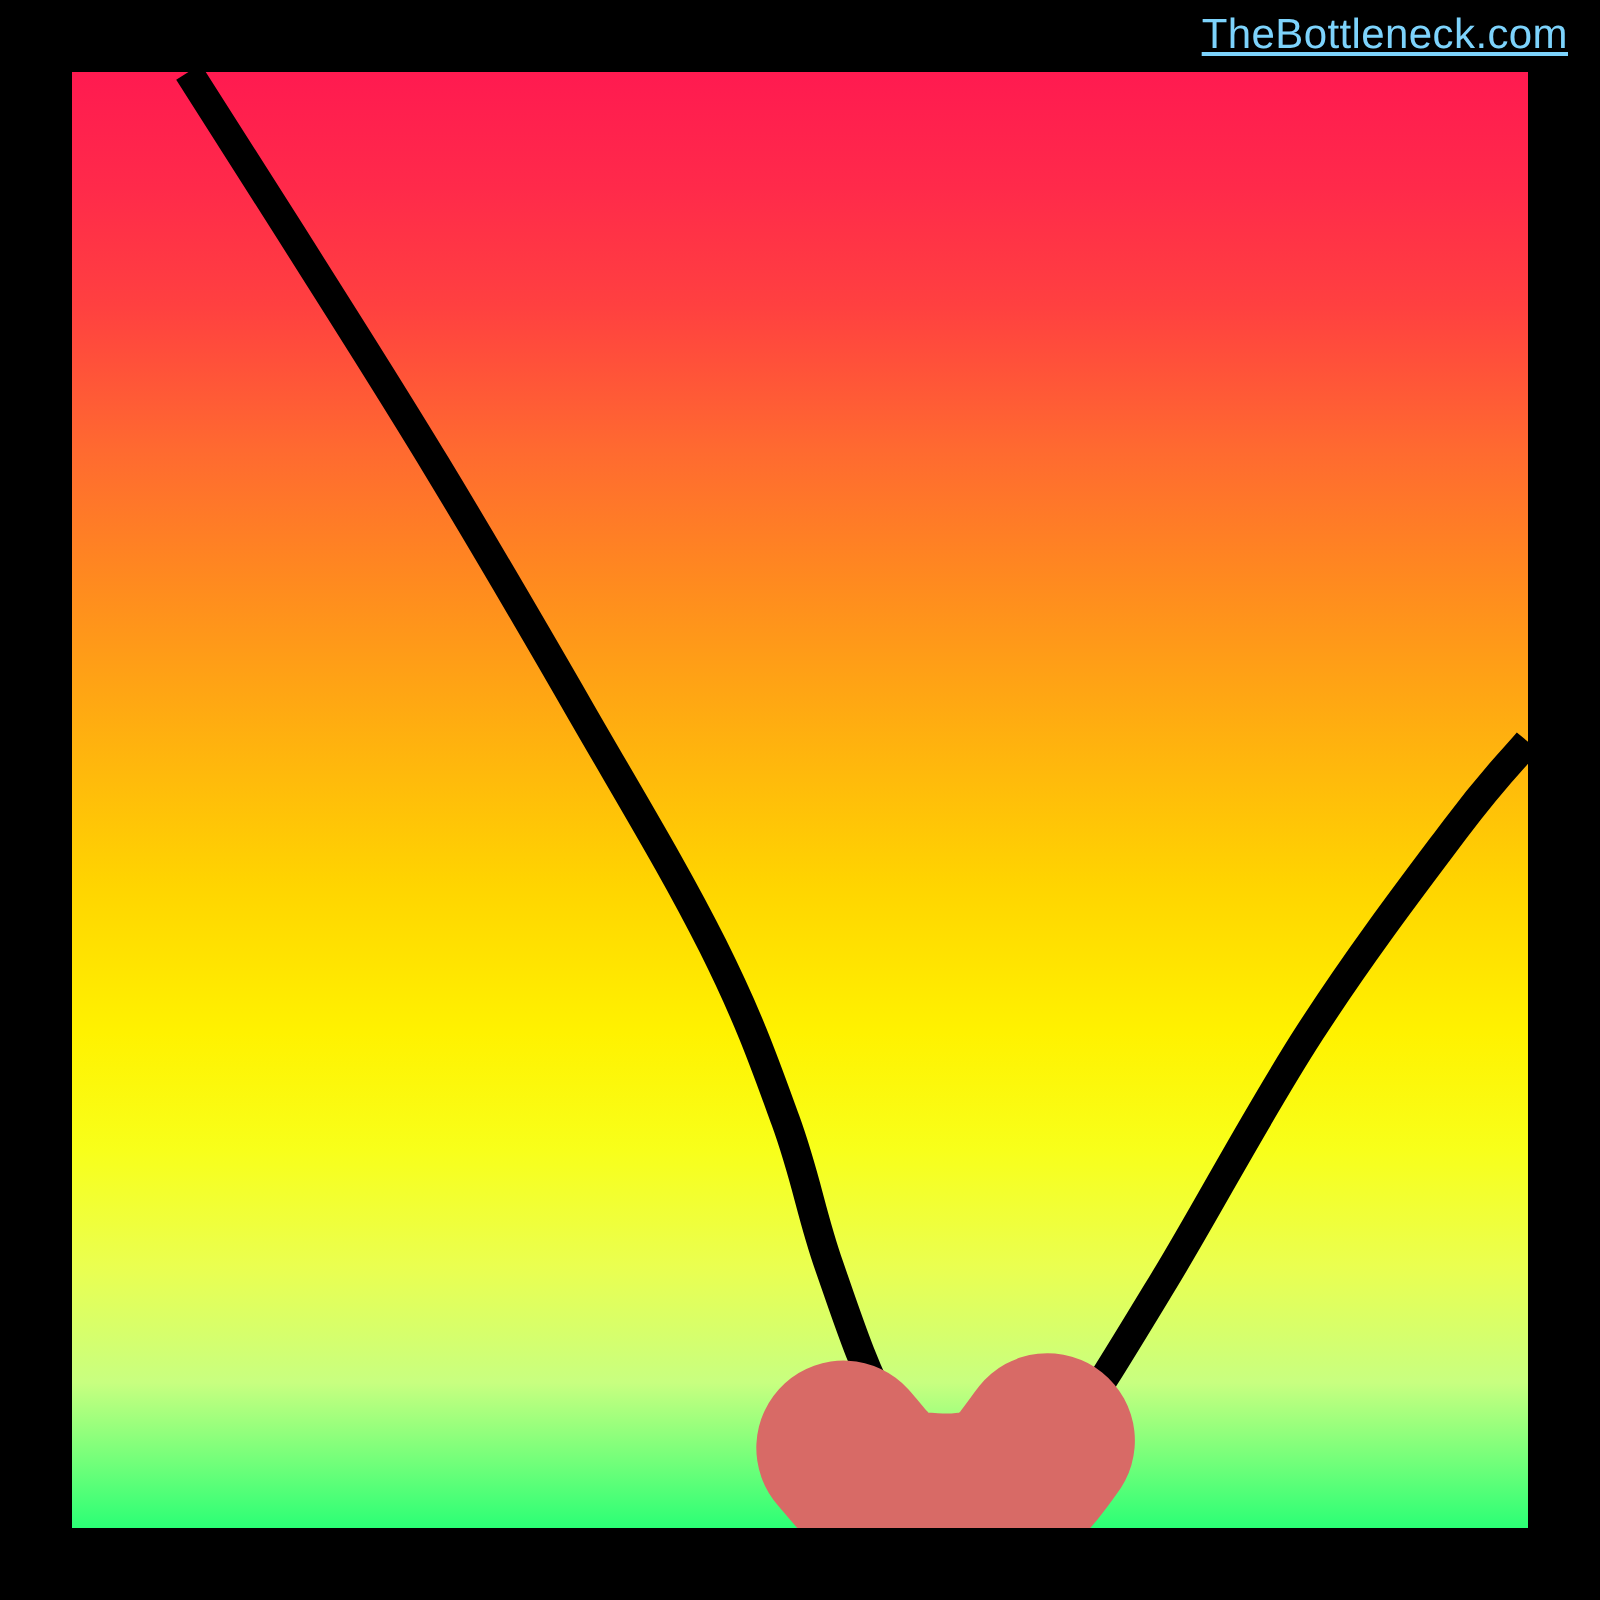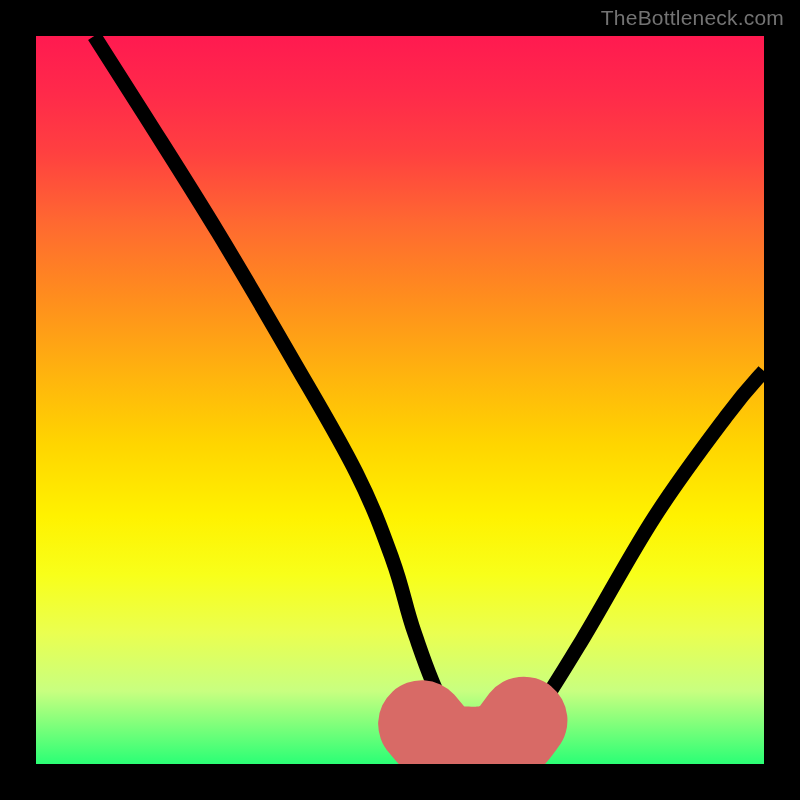--- a/index.html
+++ b/index.html
@@ -8,25 +8,26 @@
     height: 800px;
     background: #000;
     position: relative;
     overflow: hidden;
     font-family: Arial, Helvetica, sans-serif;
   }
   .watermark {
     position: absolute;
     top: 6px;
     right: 16px;
-    color: #737373;
+    color: #7dd3fc;
     font-size: 21px;
     font-weight: 500;
     letter-spacing: 0.2px;
     z-index: 10;
+    text-decoration: underline;
   }
   .plot-area {
     position: absolute;
     left: 36px;
     top: 36px;
     width: 728px;
     height: 728px;
     
     background: linear-gradient(to bottom,
       #ff1a50 0%,

